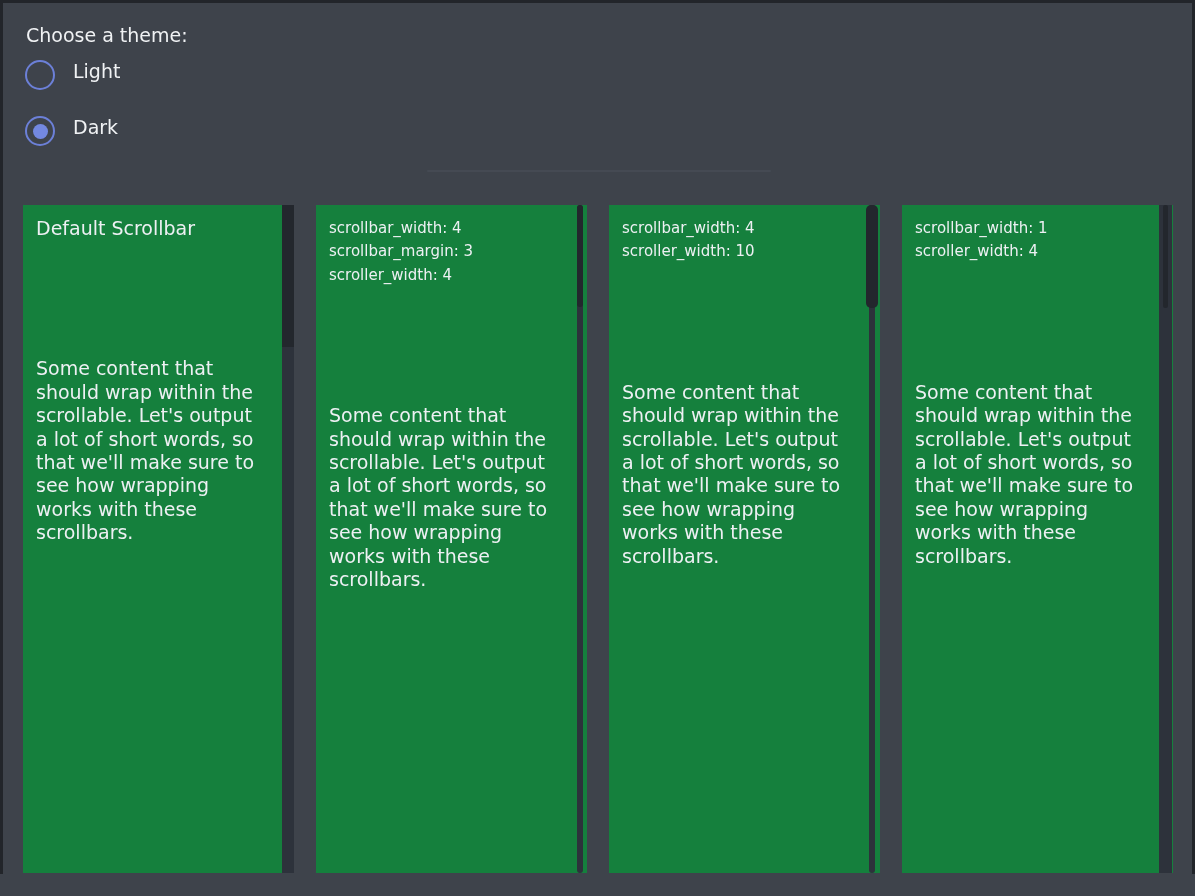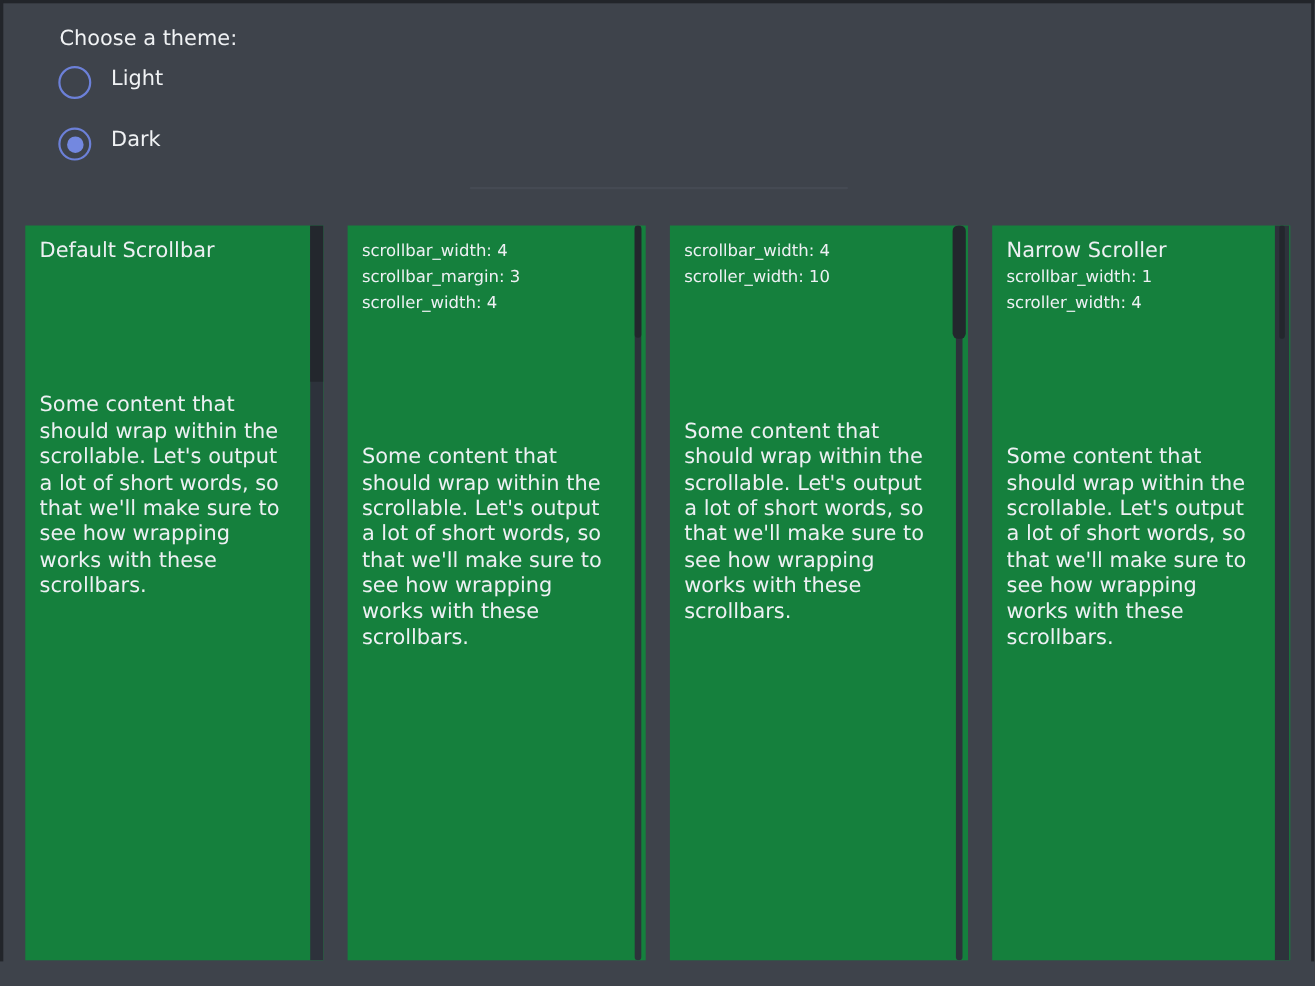--- a/index.html
+++ b/index.html
@@ -10,21 +10,21 @@
     color:#edf0f3;
     position:relative;
   }
   
   .edge { position:absolute; background:#22252a; }
   .edge-top { left:0; top:0; width:1195px; height:3px; }
   .edge-left { left:0; top:0; width:3px; height:874px; }
   .edge-right { right:0; top:0; width:3px; height:874px; }
 
   
-  .theme-chooser { position:absolute; left:26px; top:24px;margin-left:28px; }
+  .theme-chooser { position:absolute; left:26px; top:24px; }
   .theme-label { font-size:19px; line-height:23px; color:#f0f2f4; }
   .radio-row { position:absolute; left:-1px; display:flex; align-items:flex-start; }
   .radio-row.light { top:36px; }
   .radio-row.dark { top:92px; }
   .radio-circle {
     width:30px; height:30px; border-radius:50%;
     border:2px solid #6c80d8;
     display:flex; align-items:center; justify-content:center;
     background:transparent;
   }
@@ -139,21 +139,20 @@
 see how wrapping
 works with these
 scrollbars.</div>
     </div>
     <div class="sb-track"></div>
     <div class="sb-thumb"></div>
   </div>
 
   <div class="panel p4">
     <div class="panel-text">
-      <div class="panel-title">Narrow Scroller</div>
       <div class="panel-params">scrollbar_width: 1
 scroller_width: 4</div>
       <div class="panel-body">Some content that
 should wrap within the
 scrollable. Let's output
 a lot of short words, so
 that we'll make sure to
 see how wrapping
 works with these
 scrollbars.</div>

